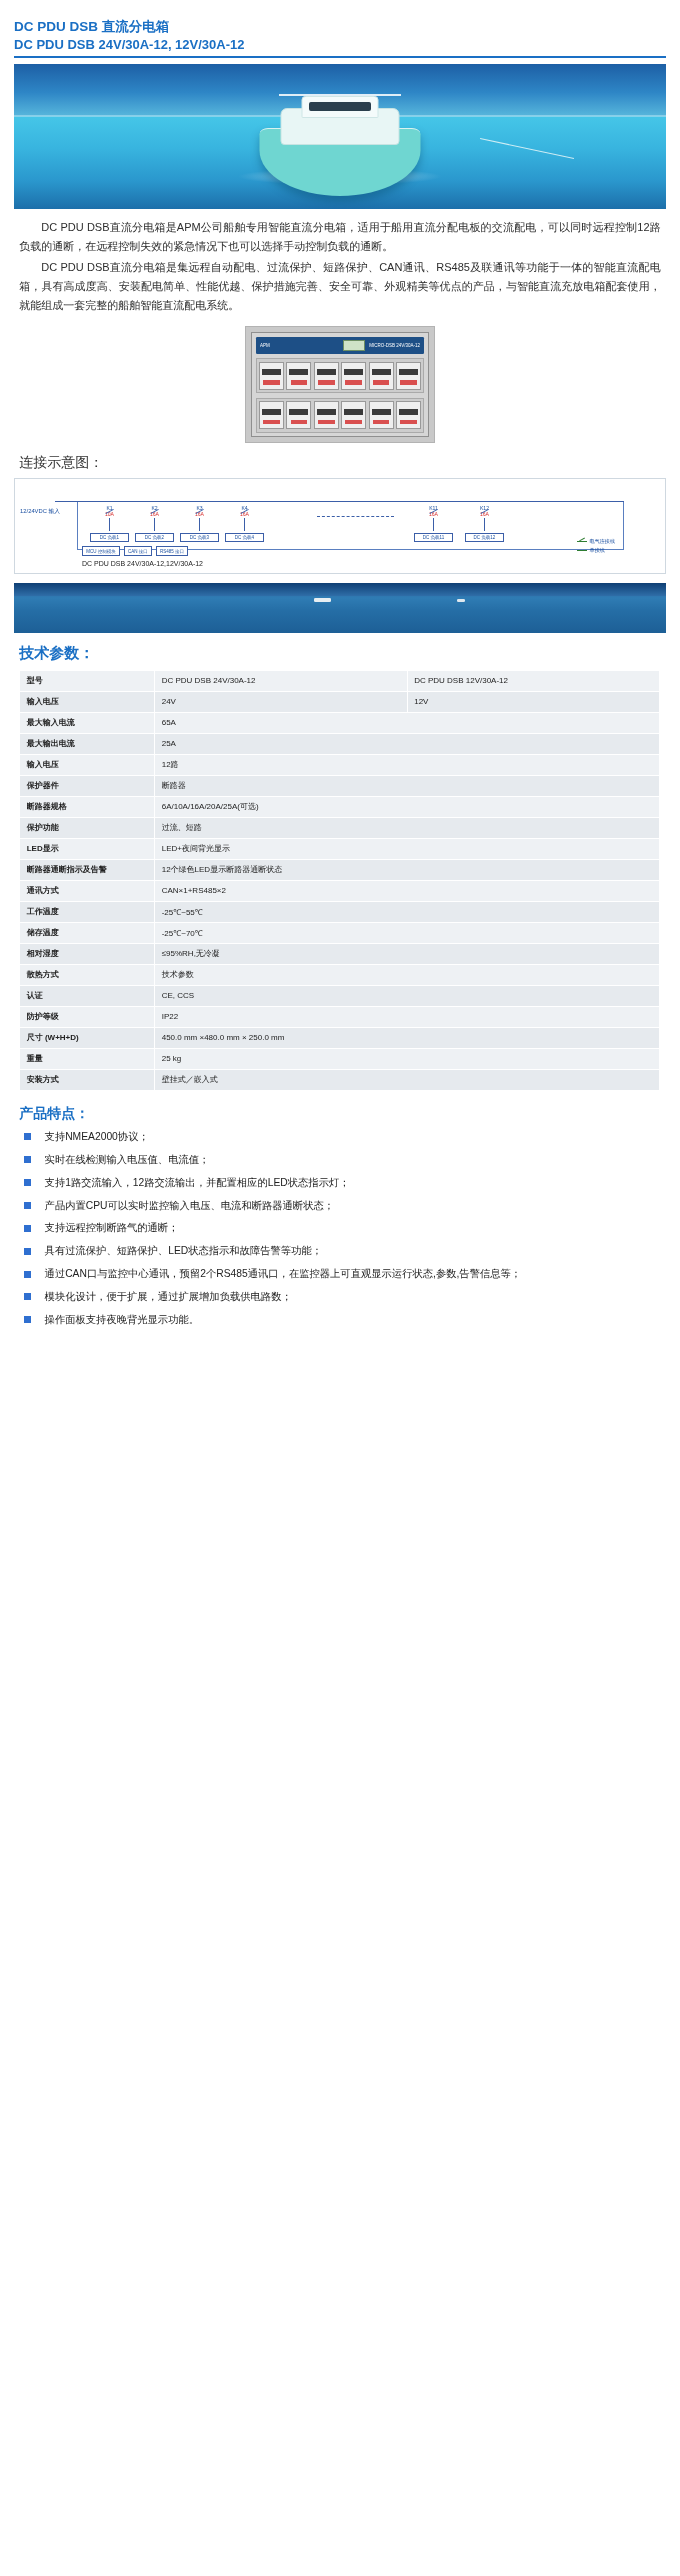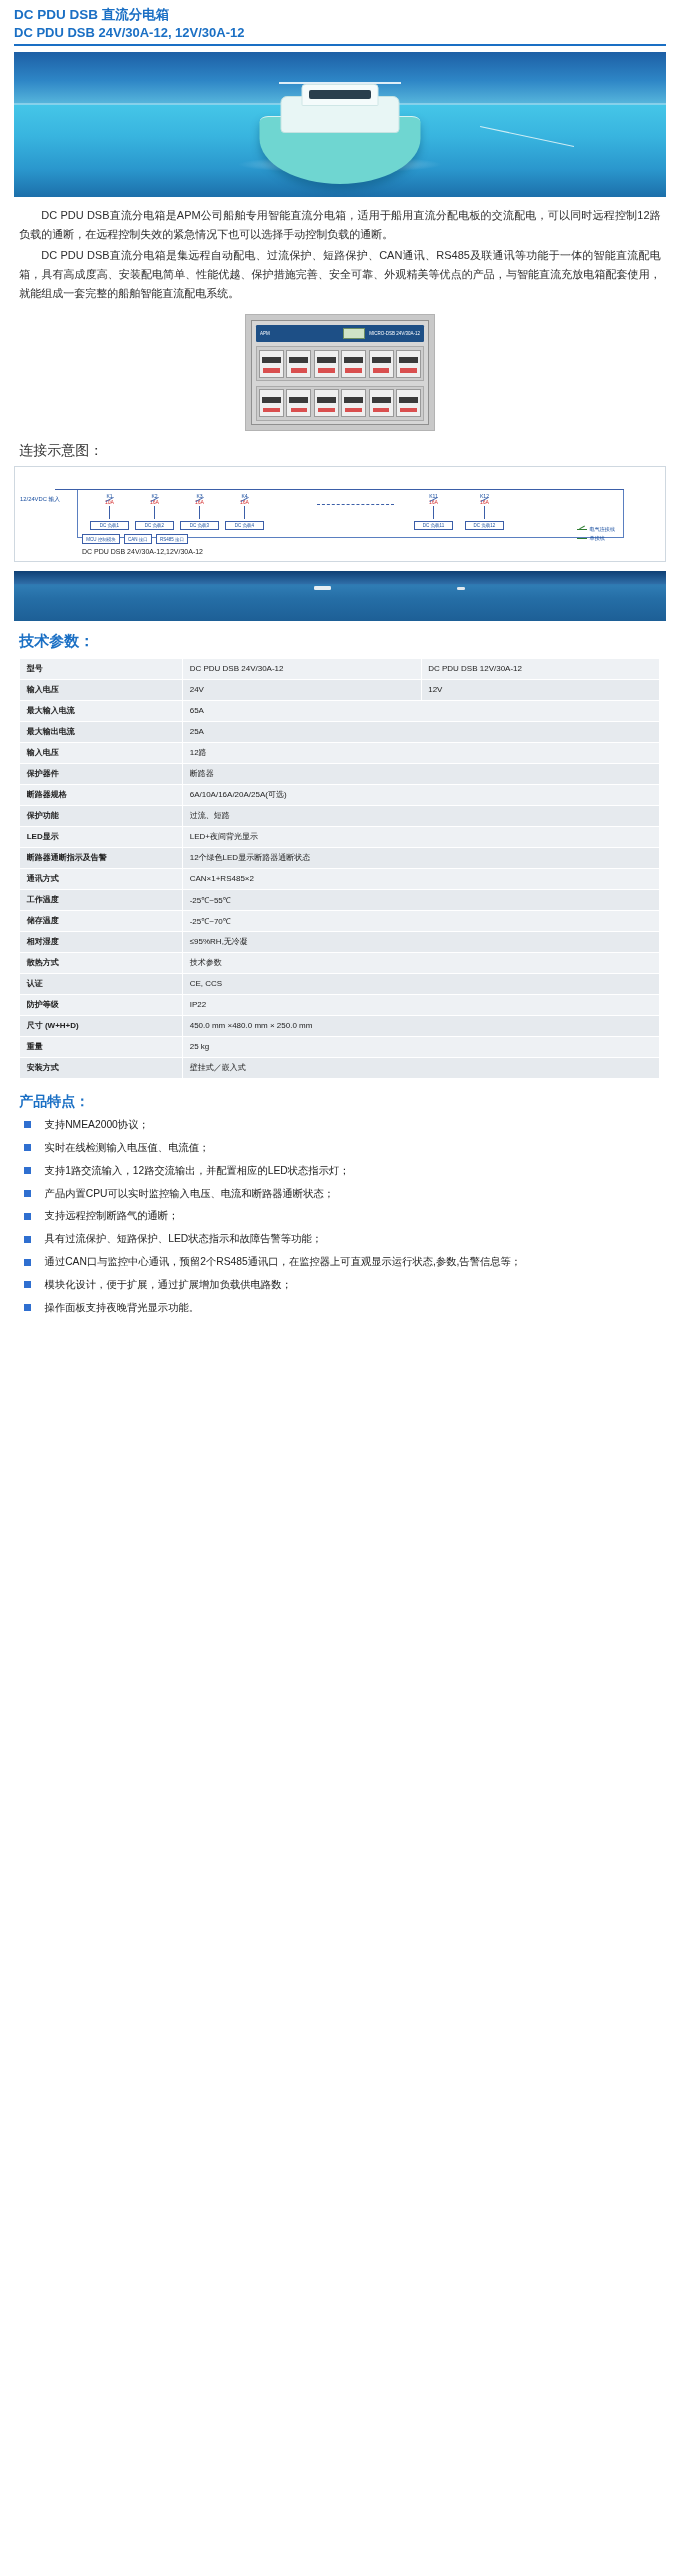--- a/index.html
+++ b/index.html
@@ -6,21 +6,21 @@
   html, body { margin:0; padding:0; }
   body {
     width: 680px;
     background: #ffffff;
     font-family: "Liberation Sans", sans-serif;
     color: #333;
   }
   .page { width: 680px; position: relative; padding: 0; }
 
   
-  .title-block { padding: 6px 14px 0 14px; }
+  .title-block { padding: 18px 14px 0 14px; }
   .title-main {
     font-size: 13.5px; font-weight: bold; color: #1a6fc4;
     letter-spacing: 0px; line-height: 1.3;
   }
   .title-sub {
     font-size: 13px; font-weight: bold; color: #1a6fc4;
     line-height: 1.3; padding-top: 1.3px;
   }
   .title-rule { height: 1.3px; background: #1a6fc4; margin-top: 2.6px; }
 
@@ -231,21 +231,21 @@
     width: calc(100% - 39px);
     border-collapse: collapse;
     font-size: 8px;
     background: #eef1f4;
   }
   table.spec td {
     border: 0.6px solid #ffffff;
     padding: 4.5px 6.4px;
     vertical-align: middle;
   }
-  table.spec td.k { width: 163px; font-weight: bold; color:#222; }
+  table.spec td.k { width: 135px; font-weight: bold; color:#222; }
   table.spec td.v { color:#222; }
   table.spec tr:nth-child(even) { background:#e6eaee; }
 
   
   .feat-title {
     color:#1a6fc4; font-size: 14px; font-weight: bold;
     padding: 14px 19.3px 0 19.3px;
   }
   ul.features {
     list-style: none; margin: 6.4px 0 16.7px 0; padding: 0 26px 0 33px;

